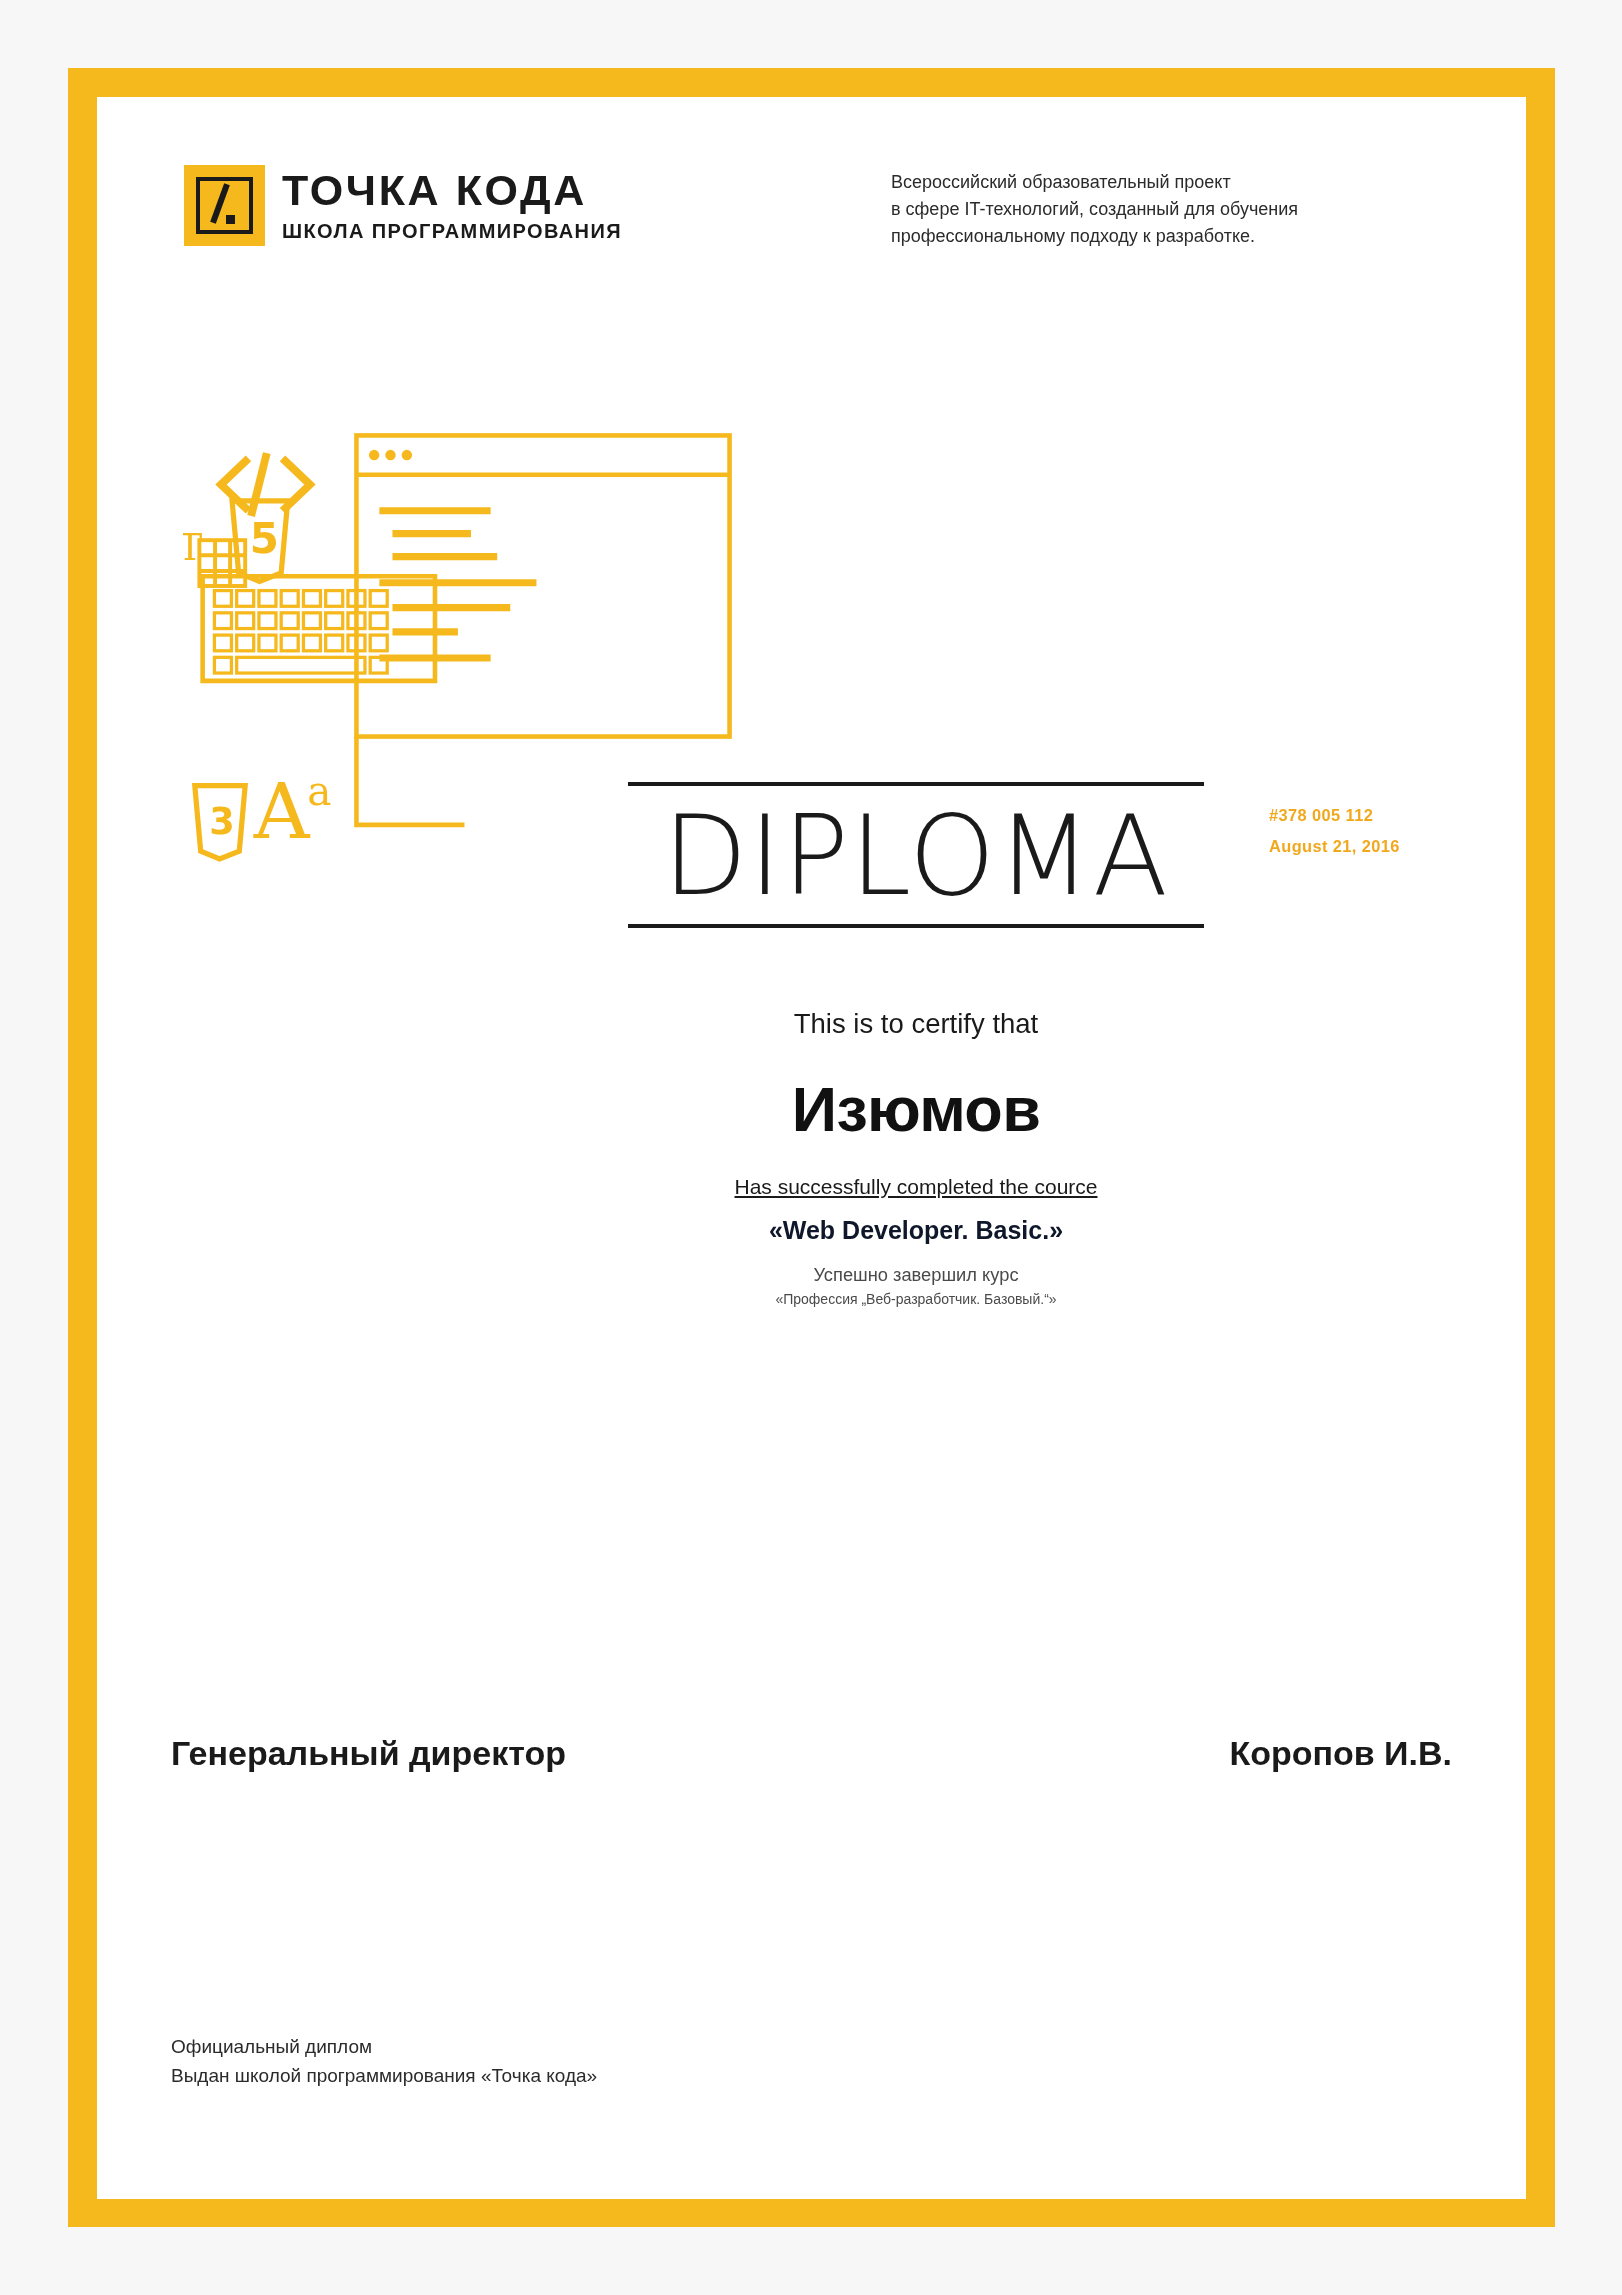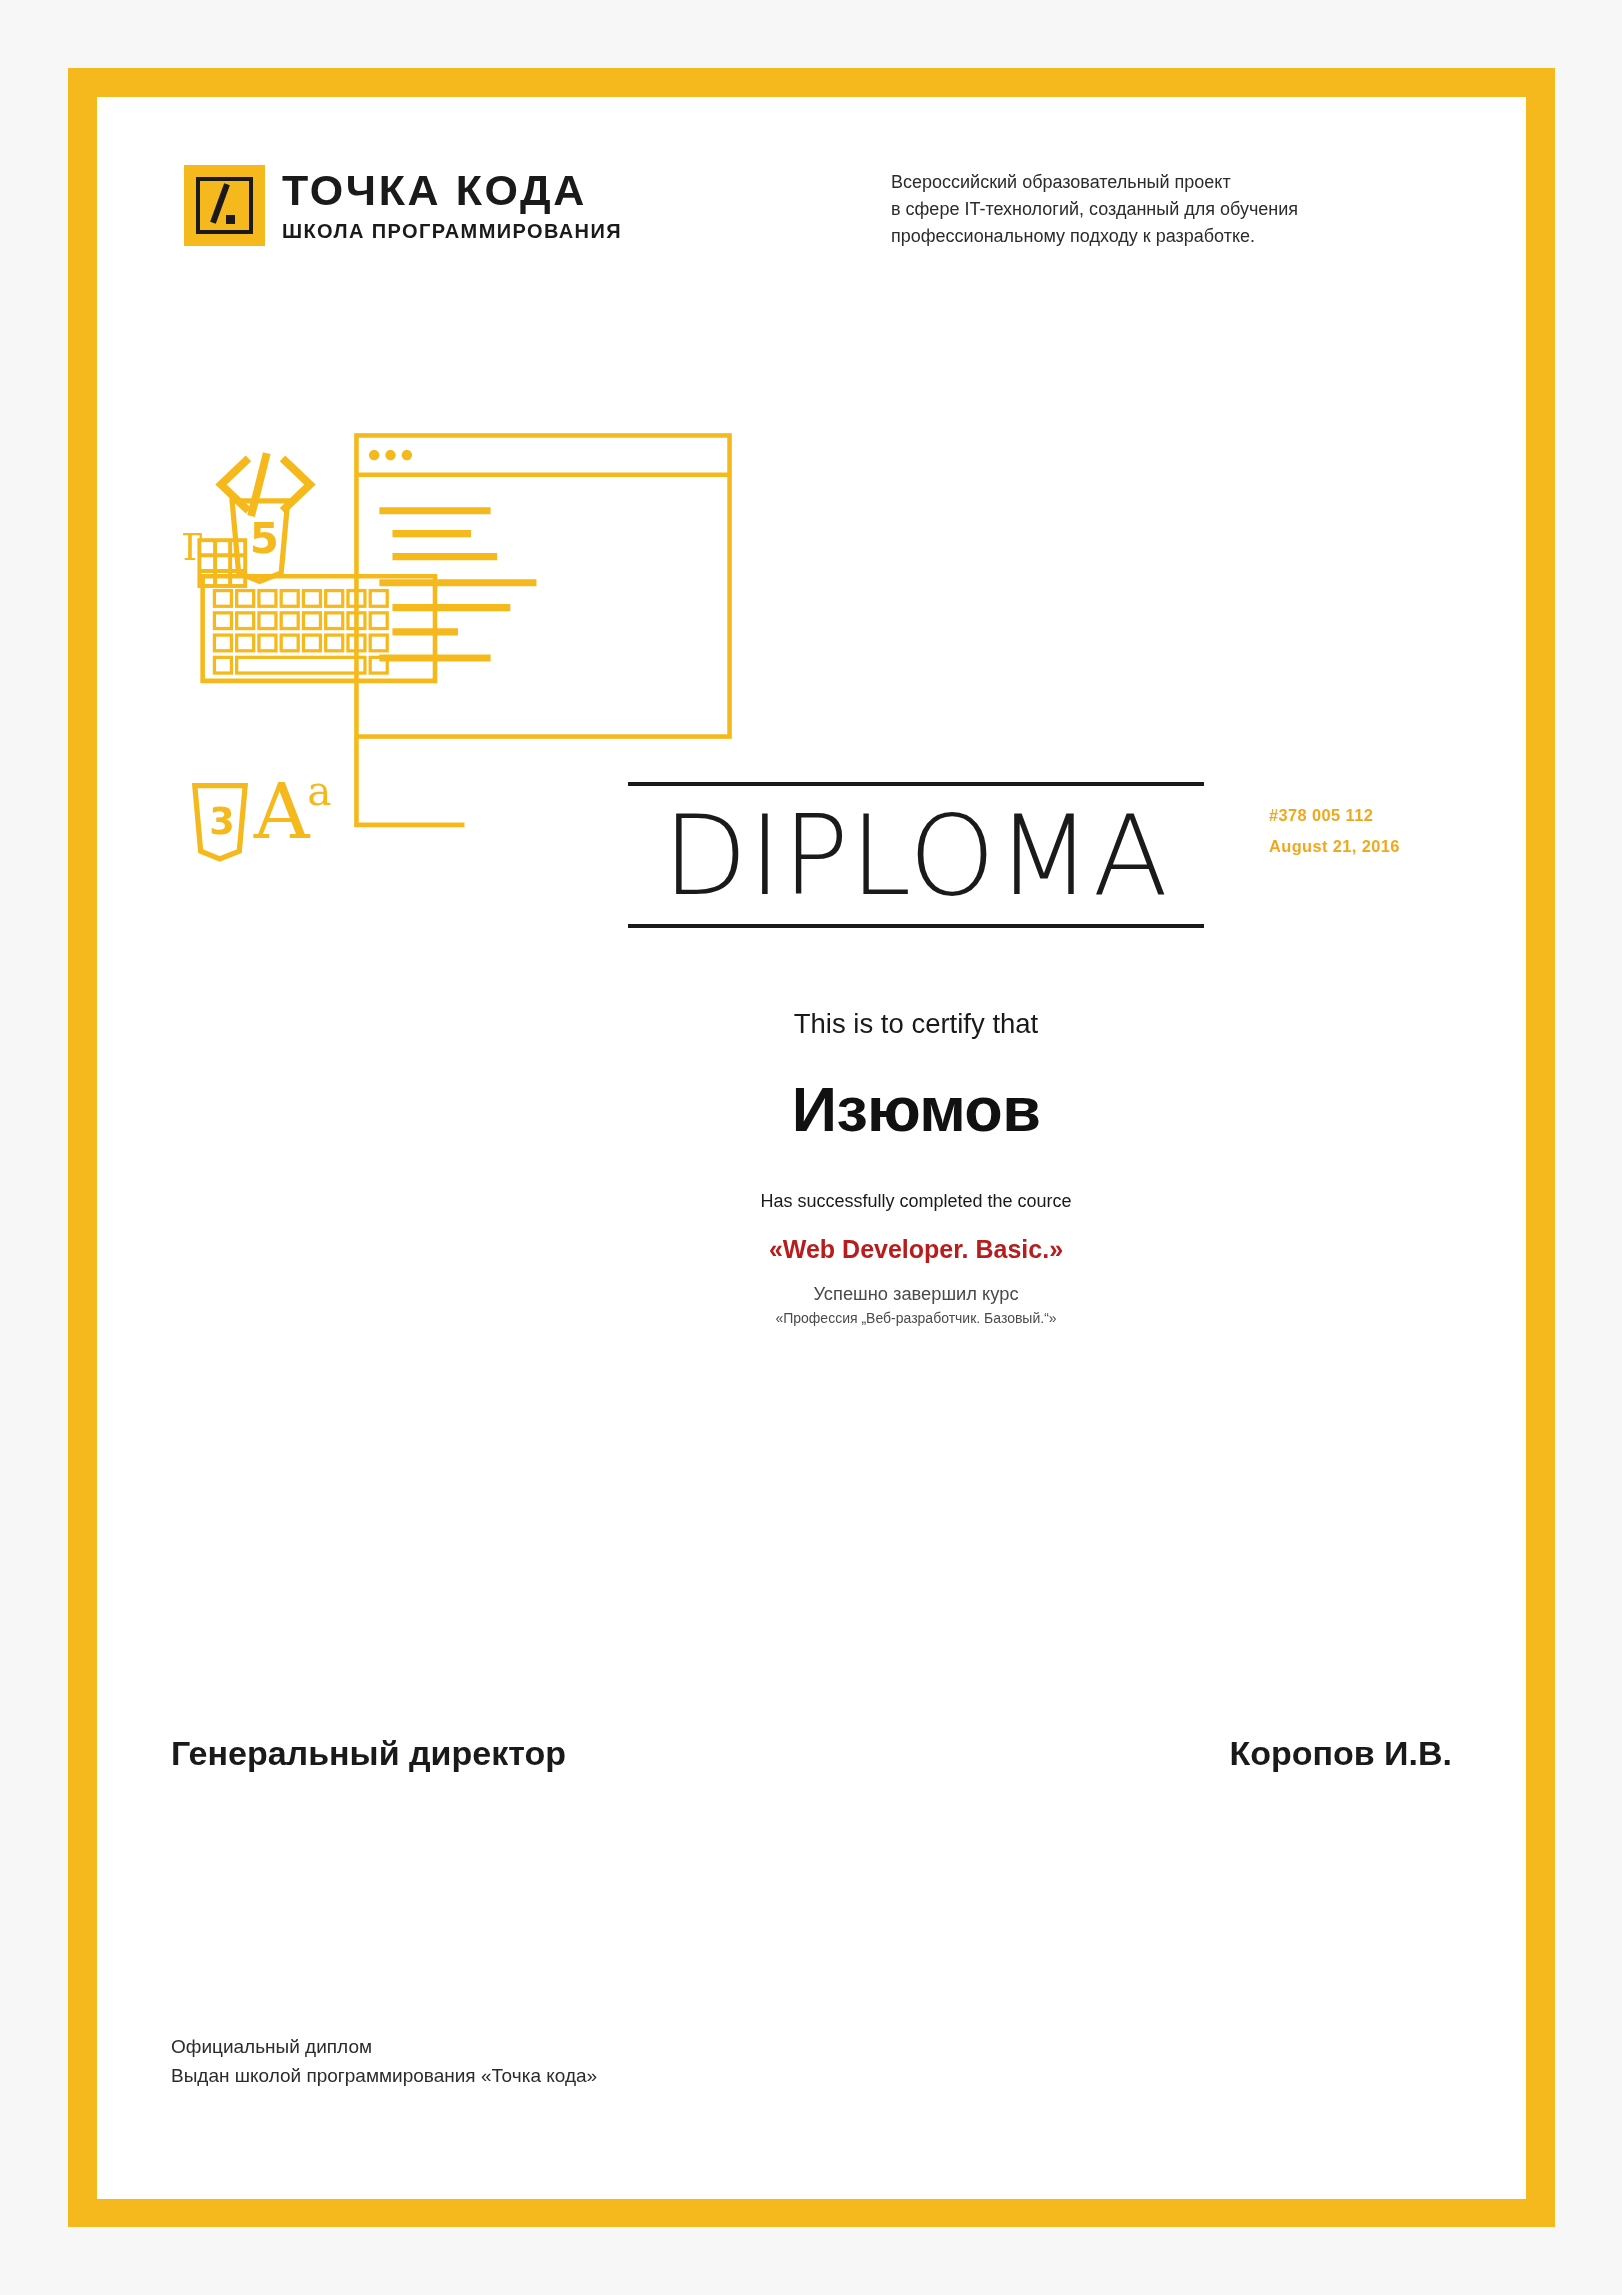--- a/index.html
+++ b/index.html
@@ -176,29 +176,30 @@
   }
   .name {
     font-size: 63px;
     font-weight: bold;
     color: #111;
     line-height: 1.12;
     margin-top: 34px;
     letter-spacing: -0.7px;
   }
   .completed-en {
-    font-size: 18px;
-    color: #1a1a1a;
-    margin-top: 46px;
+    font-size: 21px;
+    color: #1a1a1a;
+    margin-top: 30px;
+    text-decoration: underline;
   }
   .course-en {
     font-size: 25px;
     font-weight: bold;
-    color: #b91c1c;
-    margin-top: 23px;
+    color: #0f172a;
+    margin-top: 17px;
   }
   .completed-ru {
     font-size: 18.3px;
     color: #4a4a4a;
     margin-top: 19.6px;
   }
   .course-ru {
     font-size: 14px;
     color: #4a4a4a;
     margin-top: 4.6px;

